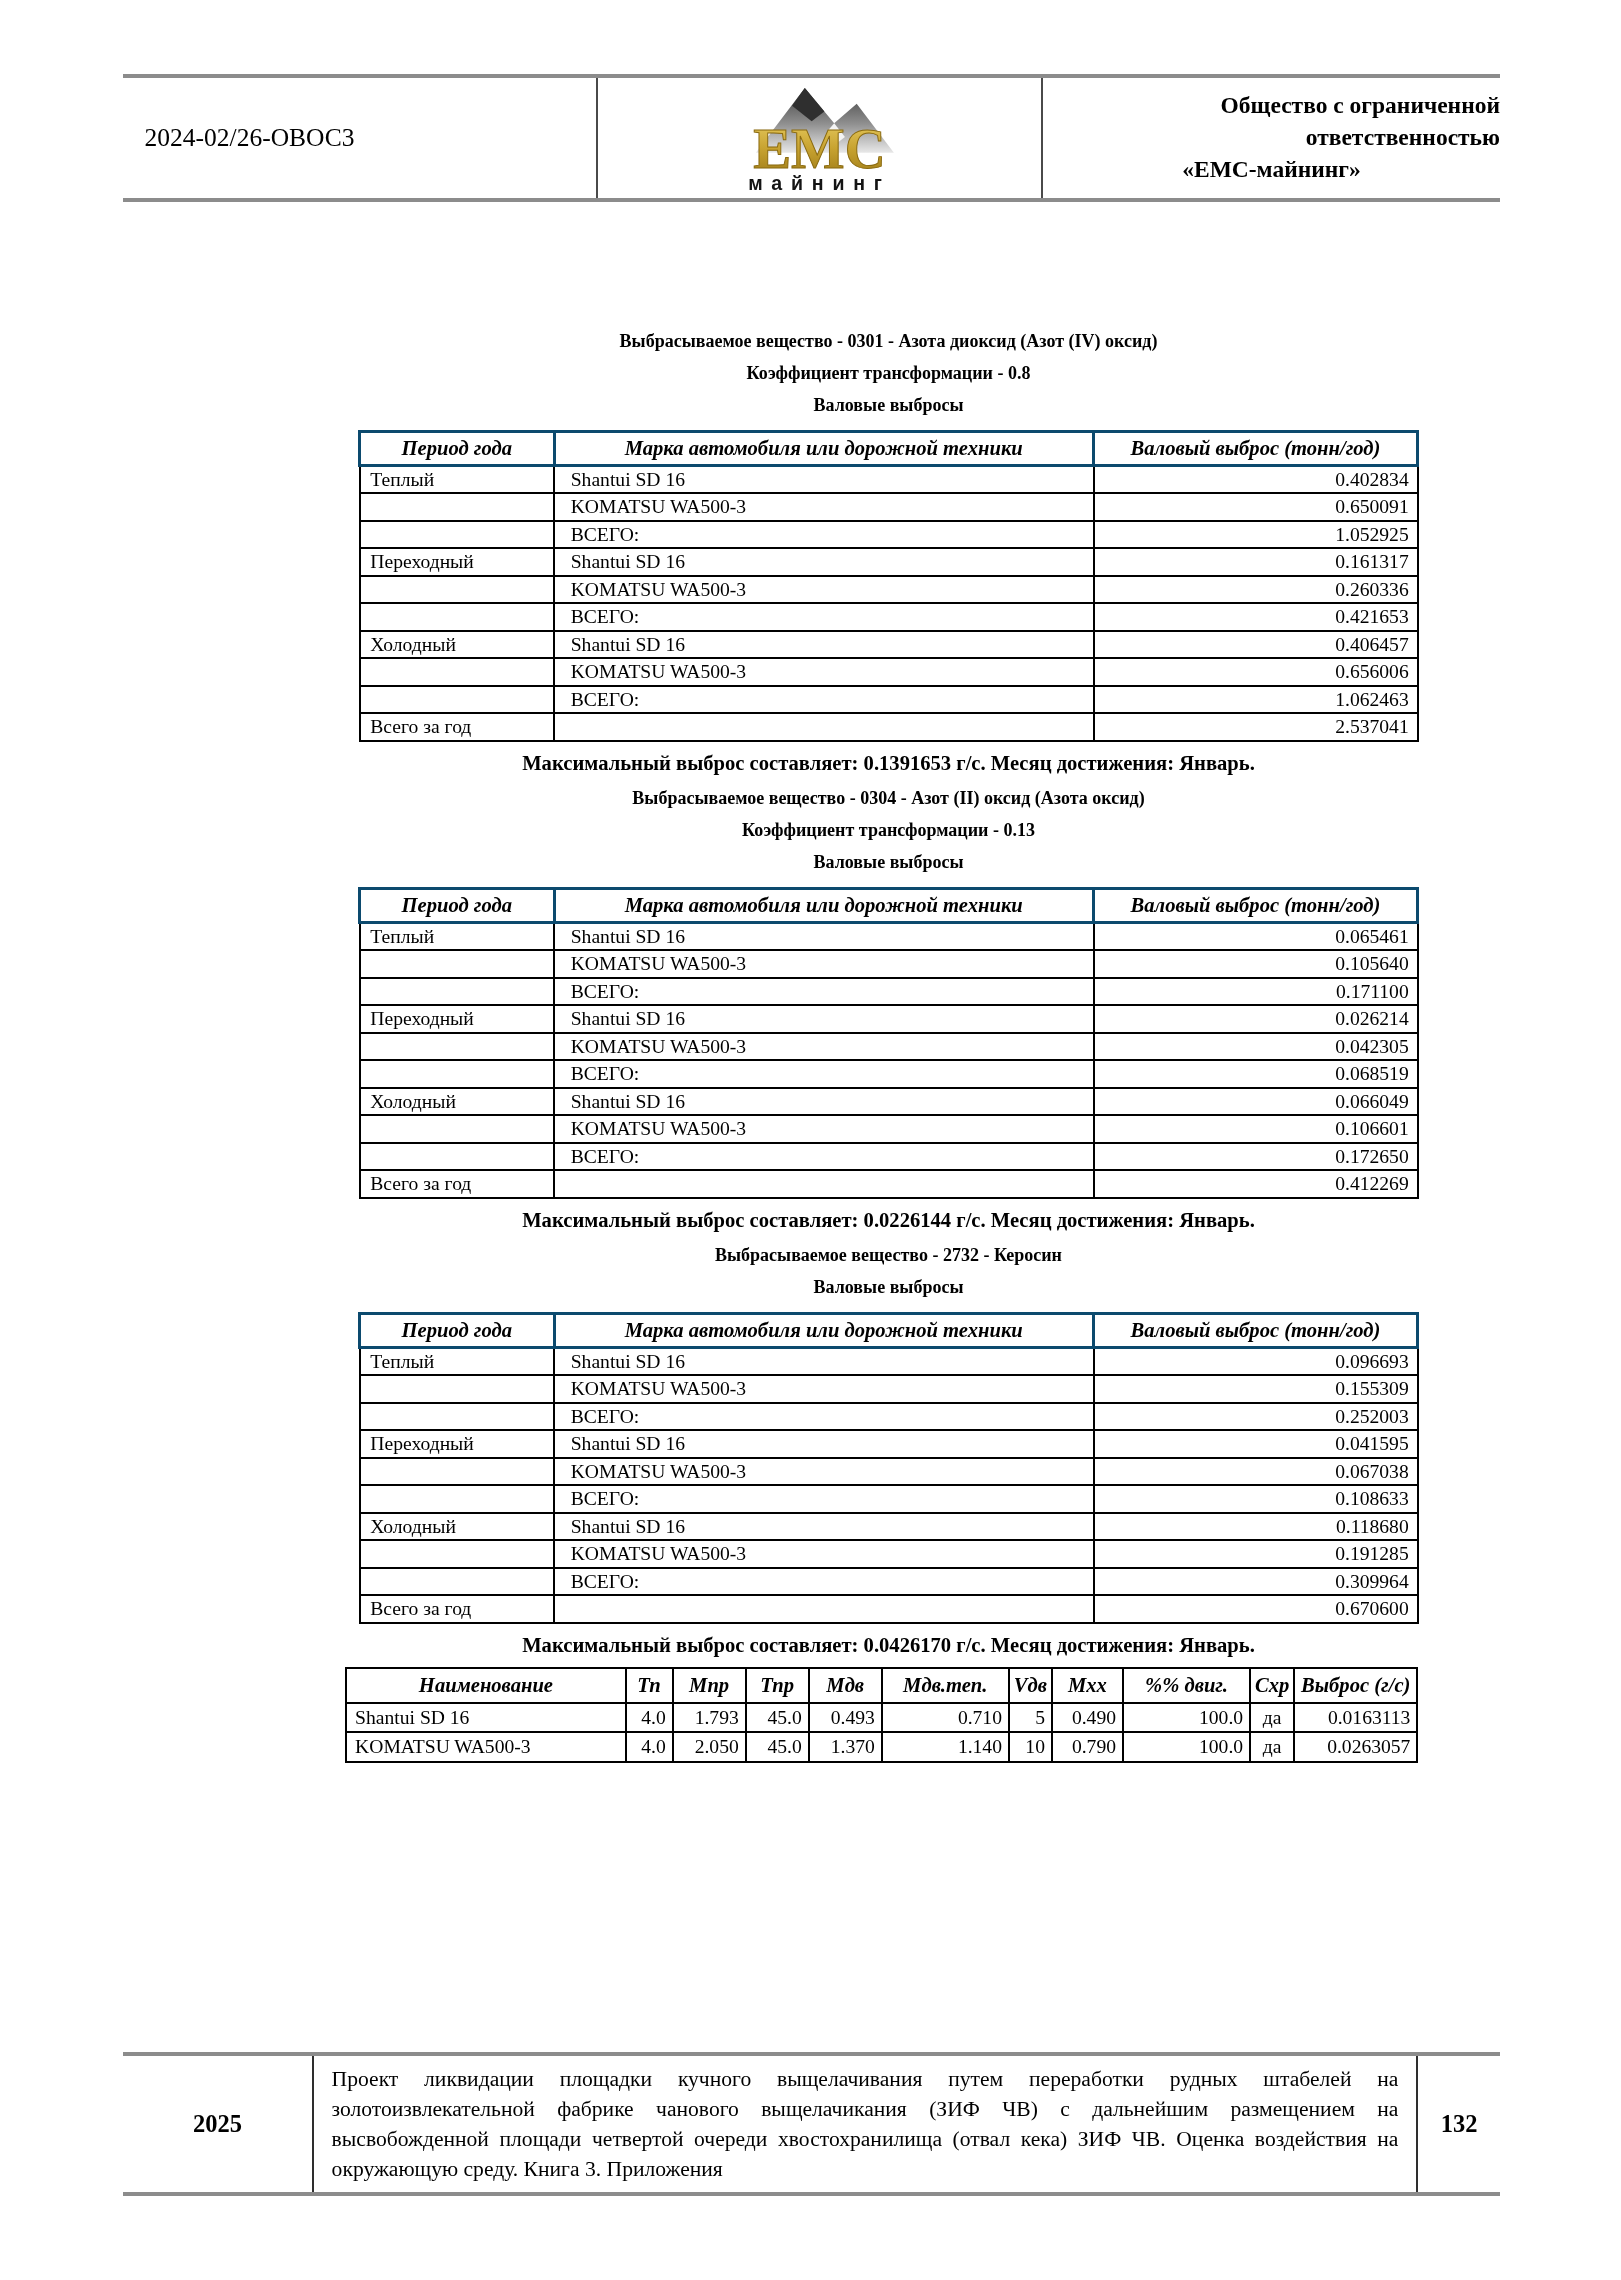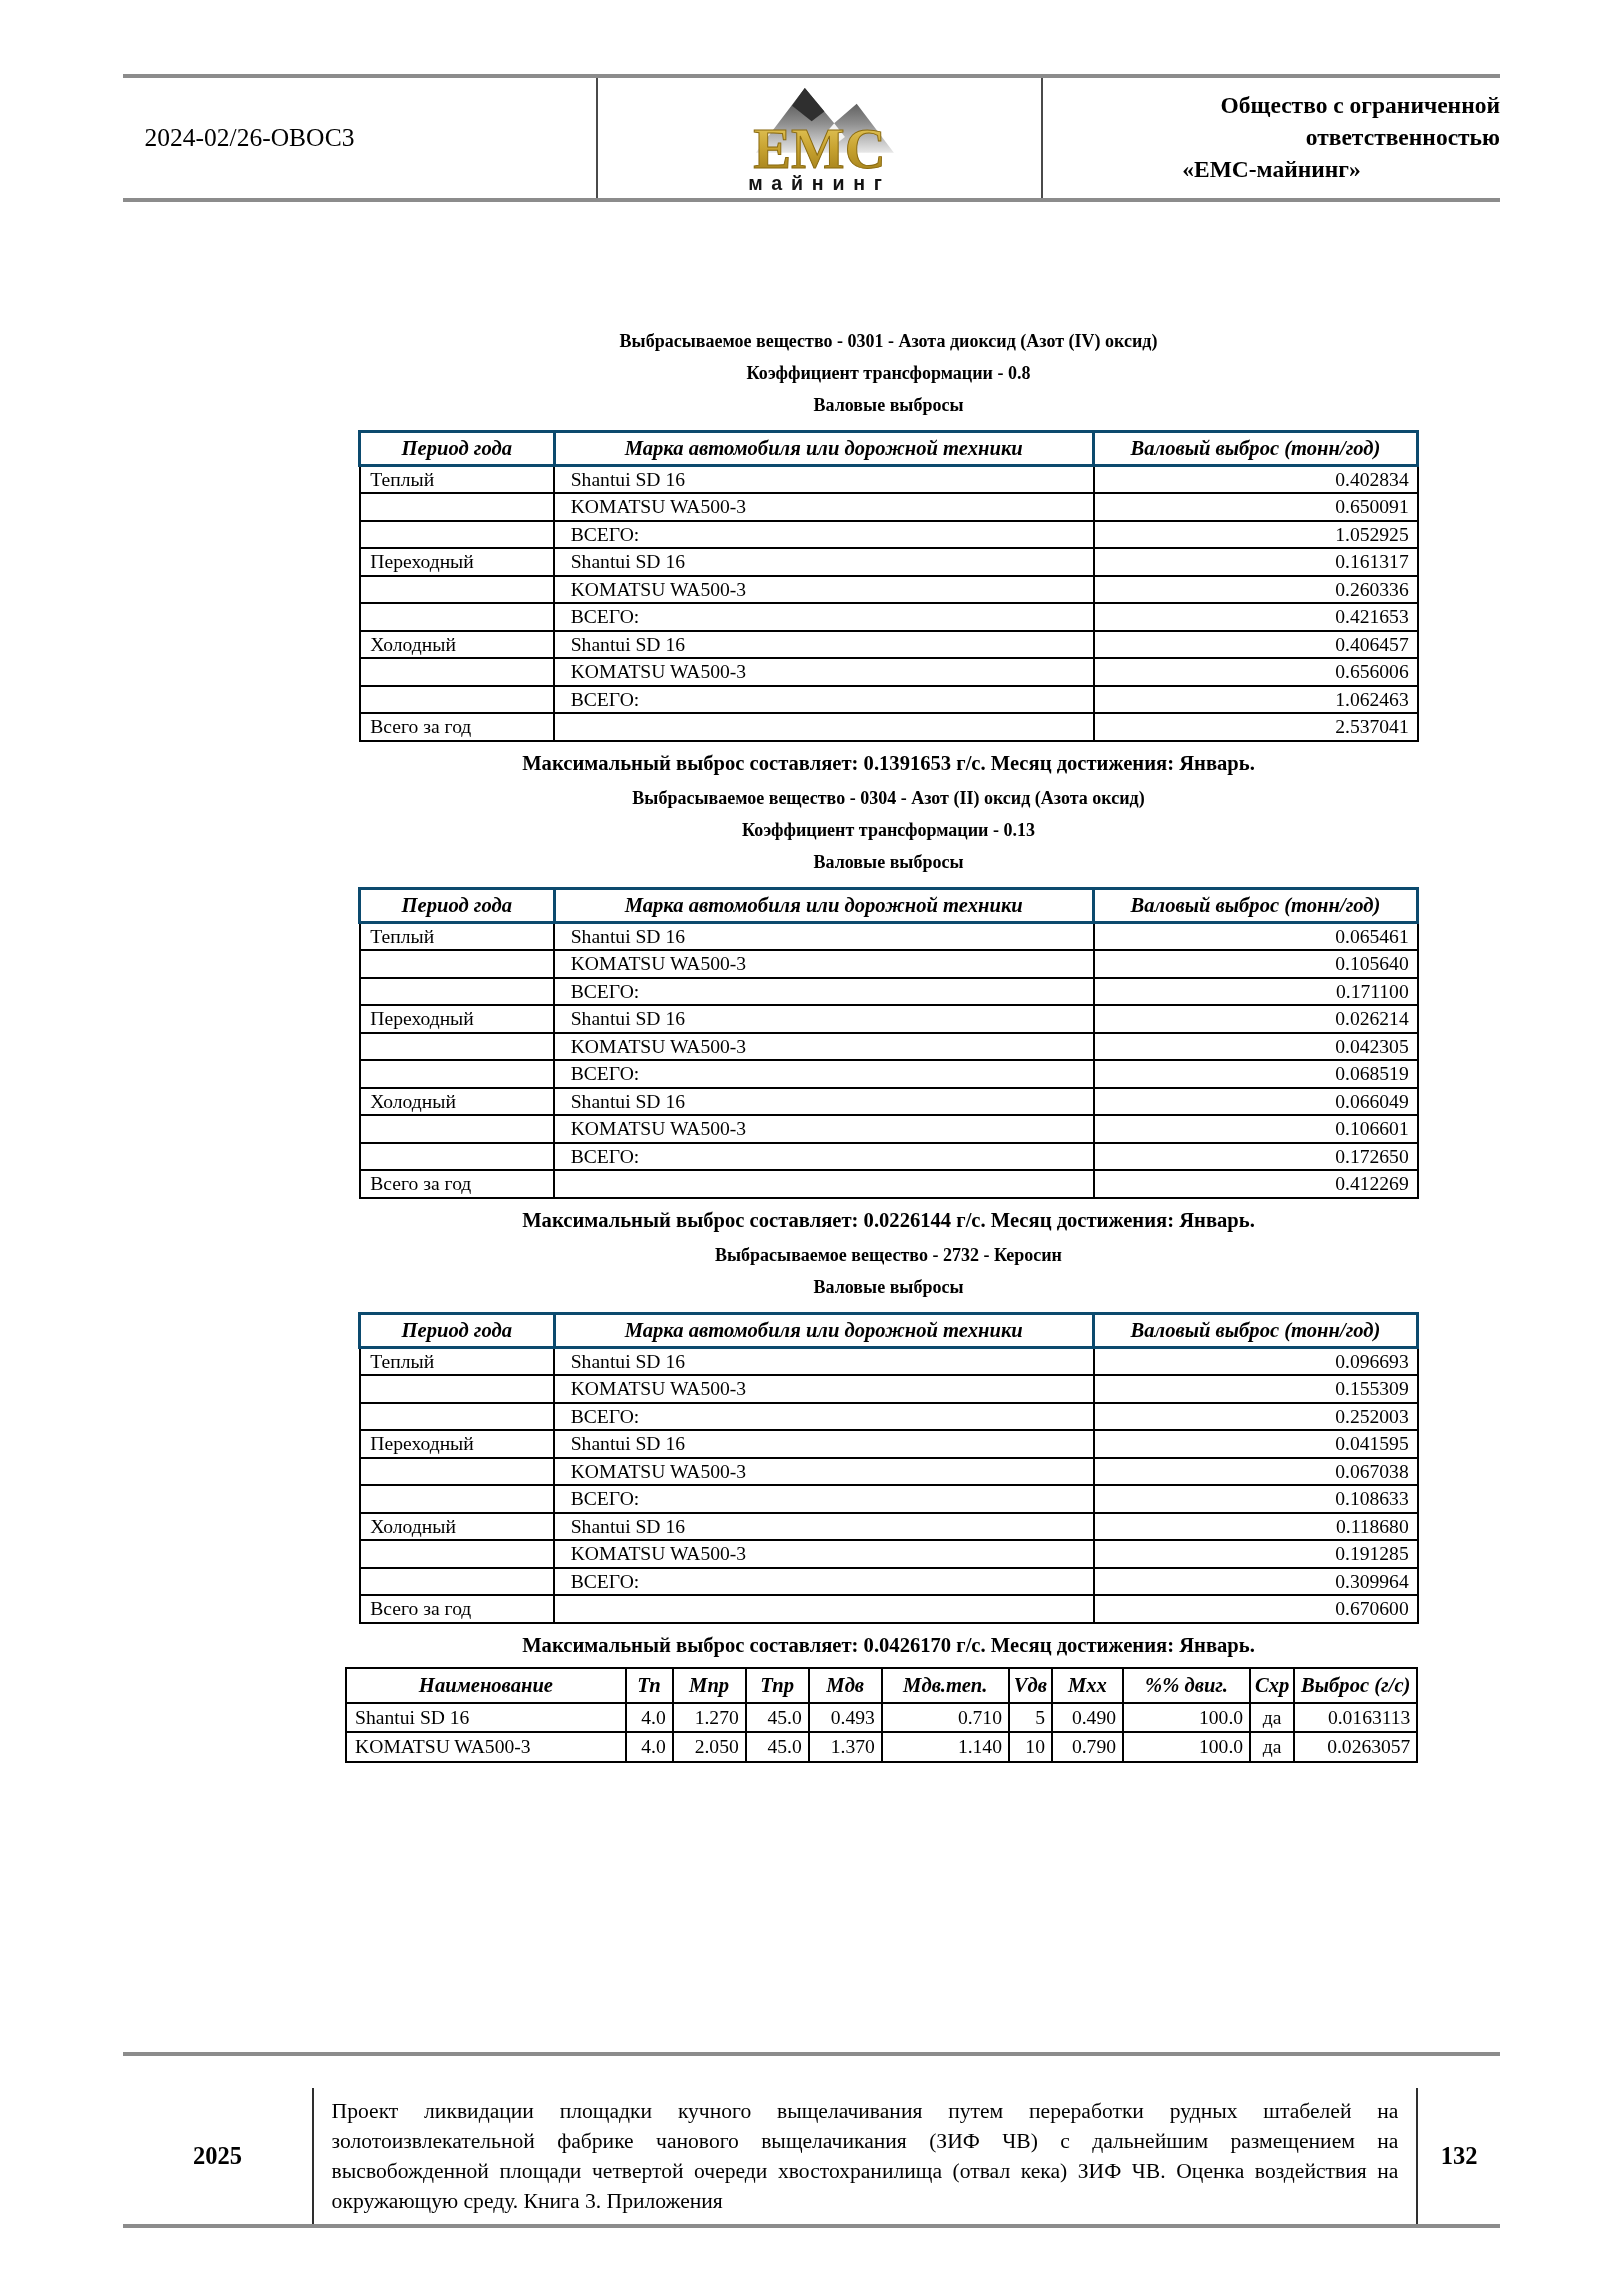--- a/index.html
+++ b/index.html
@@ -44,21 +44,21 @@
   .pt td:nth-child(10){text-align:center;}
   .pt col.c1{width:279px}.pt col.c2{width:47px}.pt col.c3{width:73px}.pt col.c4{width:63px}
   .pt col.c5{width:73px}.pt col.c6{width:127px}.pt col.c7{width:37px}.pt col.c8{width:71px}
   .pt col.c9{width:127px}.pt col.c10{width:41px}.pt col.c11{width:123px}
   
   .page-footer{
     position:absolute;top:2052px;left:123px;width:1377px;
     border-top:4.9px solid #8c8c8c;border-bottom:4.9px solid #8c8c8c;
     display:flex;align-items:stretch;
   }
-  .fcell{display:flex;align-items:center;justify-content:center;margin-top:32px;}
+  .fcell{display:flex;align-items:center;justify-content:center;}
   .fcell.year{width:189px;font-size:24.5px;font-weight:bold;}
   .fcell.desc{flex:1;border-left:2.9px solid #2e2e2e;border-right:2.9px solid #2e2e2e;
     padding:7.8px 17.6px;box-sizing:border-box;}
   .fcell.desc p{margin:0;font-size:21.6px;line-height:30px;text-align:justify;}
   .fcell.page{width:82px;font-size:24.5px;font-weight:bold;}
 </style>
 </head>
 <body>
 
 <div class="page-header">
@@ -327,21 +327,21 @@
           <th>Мхх</th>
           <th>%% двиг.</th>
           <th>Схр</th>
           <th>Выброс (г/с)</th>
         </tr>
     </thead>
     <tbody>
         <tr>
           <td>Shantui SD 16</td>
           <td>4.0</td>
-          <td>1.270</td>
+          <td>1.793</td>
           <td>45.0</td>
           <td>0.493</td>
           <td>0.710</td>
           <td>5</td>
           <td>0.490</td>
           <td>100.0</td>
           <td>да</td>
           <td>0.0163113</td>
         </tr>
         <tr>

